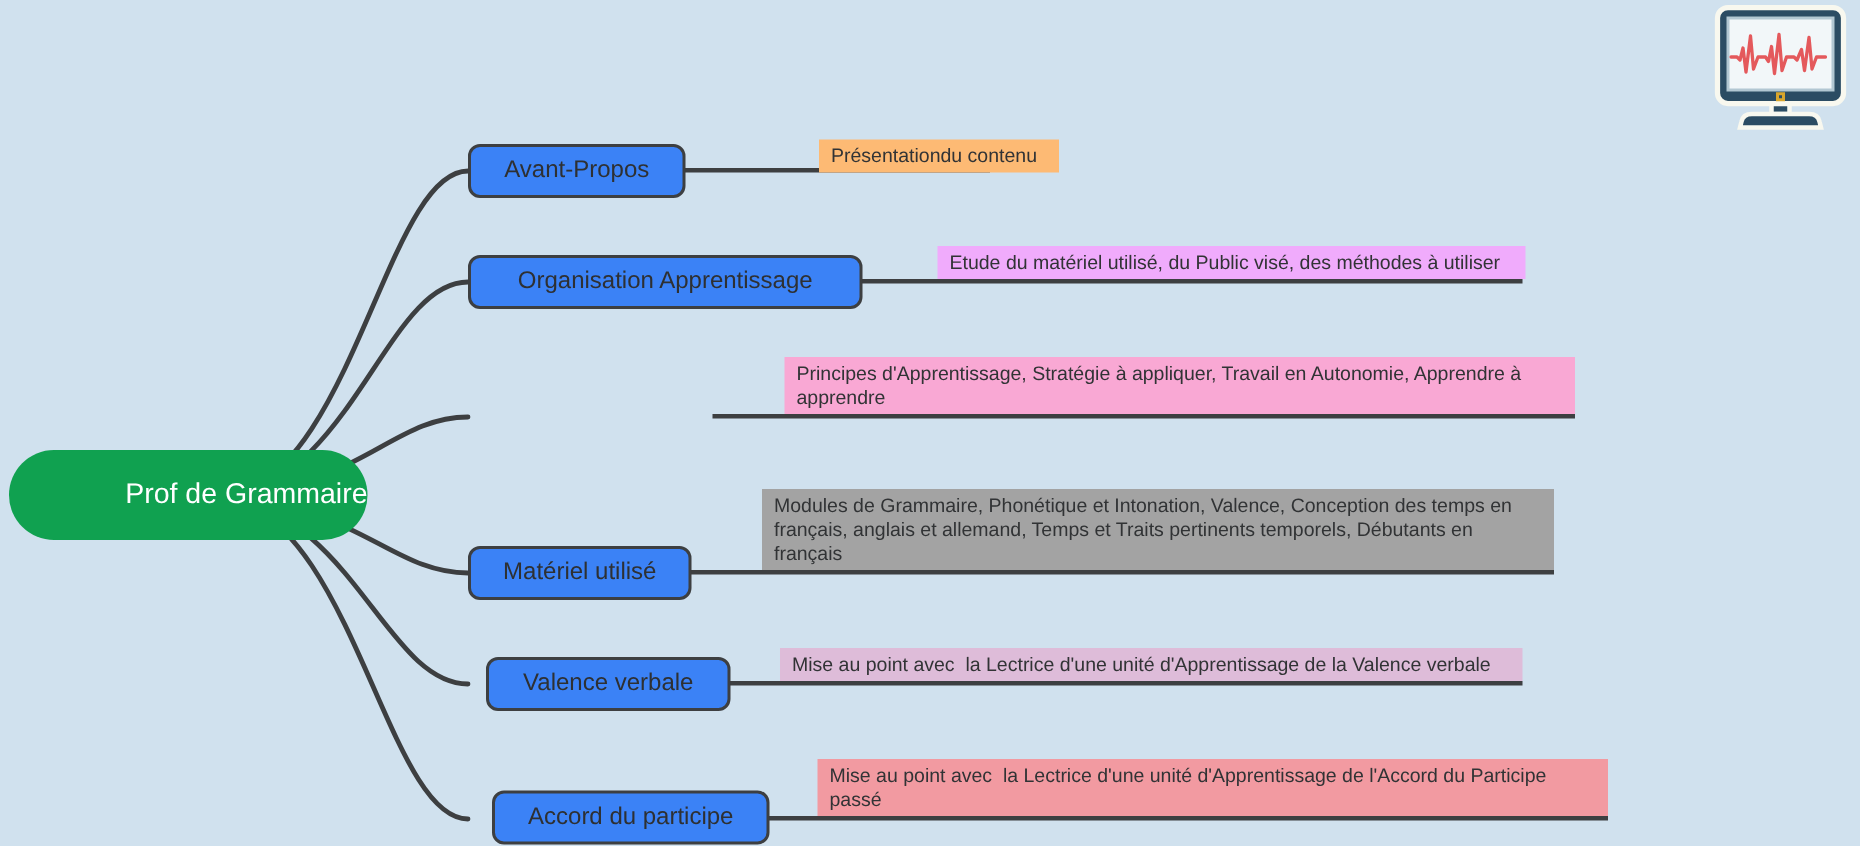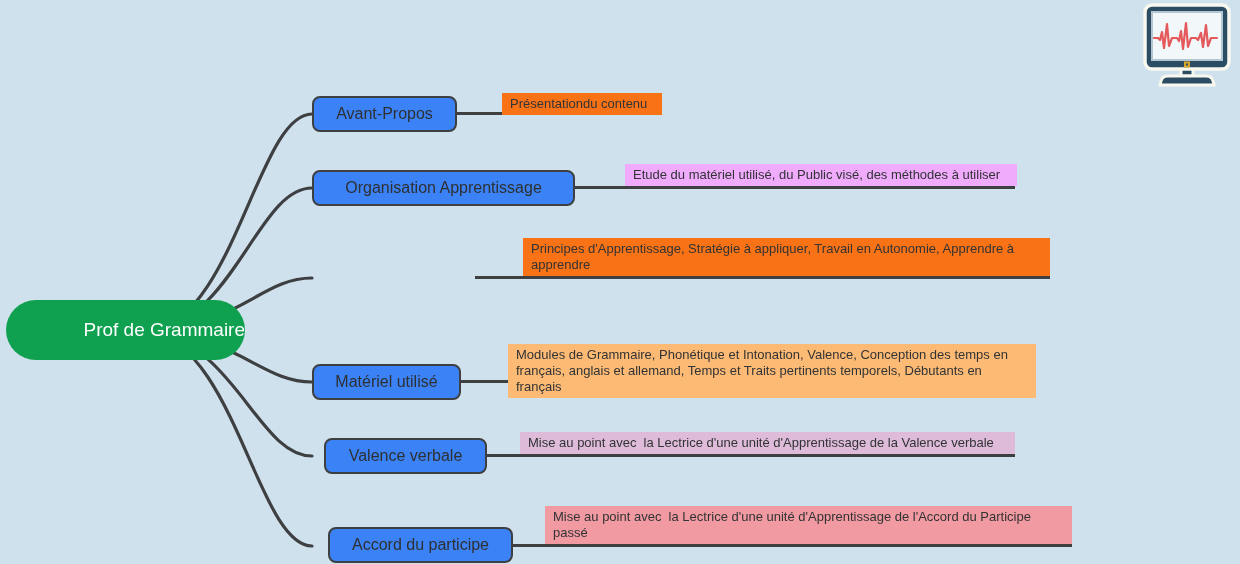--- a/index.html
+++ b/index.html
@@ -46,24 +46,24 @@
     </g>
   </svg>
 
   <div class="uline u1"></div>
   <div class="uline u2"></div>
   <div class="uline u3"></div>
   <div class="uline u4"></div>
   <div class="uline u5"></div>
   <div class="uline u6"></div>
 
-  <div class="note n1" style="background: #f97316;">Présentationdu contenu</div>
+  <div class="note n1" style="background: #fdba74; margin-left: 44px;">Présentationdu contenu</div>
   <div class="note n2" style="background: #f0abfc;">Etude du matériel utilisé, du Public visé, des méthodes à utiliser</div>
-  <div class="note n3" style="background: #f97316;">Principes d'Apprentissage, Stratégie à appliquer, Travail en Autonomie, Apprendre à apprendre</div>
-  <div class="note n4" style="background: #fdba74; margin-top: 18px;">Modules de Grammaire, Phonétique et Intonation, Valence, Conception des temps en français, anglais et allemand, Temps et Traits pertinents temporels, Débutants en français</div>
+  <div class="note n3" style="background: #f9a8d4;">Principes d'Apprentissage, Stratégie à appliquer, Travail en Autonomie, Apprendre à apprendre</div>
+  <div class="note n4" style="background: #a3a3a3;">Modules de Grammaire, Phonétique et Intonation, Valence, Conception des temps en français, anglais et allemand, Temps et Traits pertinents temporels, Débutants en français</div>
   <div class="note n5" style="background: rgb(222, 188, 217);">Mise au point avec  la Lectrice d'une unité d'Apprentissage de la Valence verbale</div>
   <div class="note n6" style="background: rgb(242, 154, 161);">Mise au point avec  la Lectrice d'une unité d'Apprentissage de l'Accord du Participe passé</div>
 
   <div class="topic t1">
     <span>Avant-Propos</span>
   </div>
   <div class="topic t2">
     <span>Organisation Apprentissage</span>
   </div>
   <div class="topic t4">

